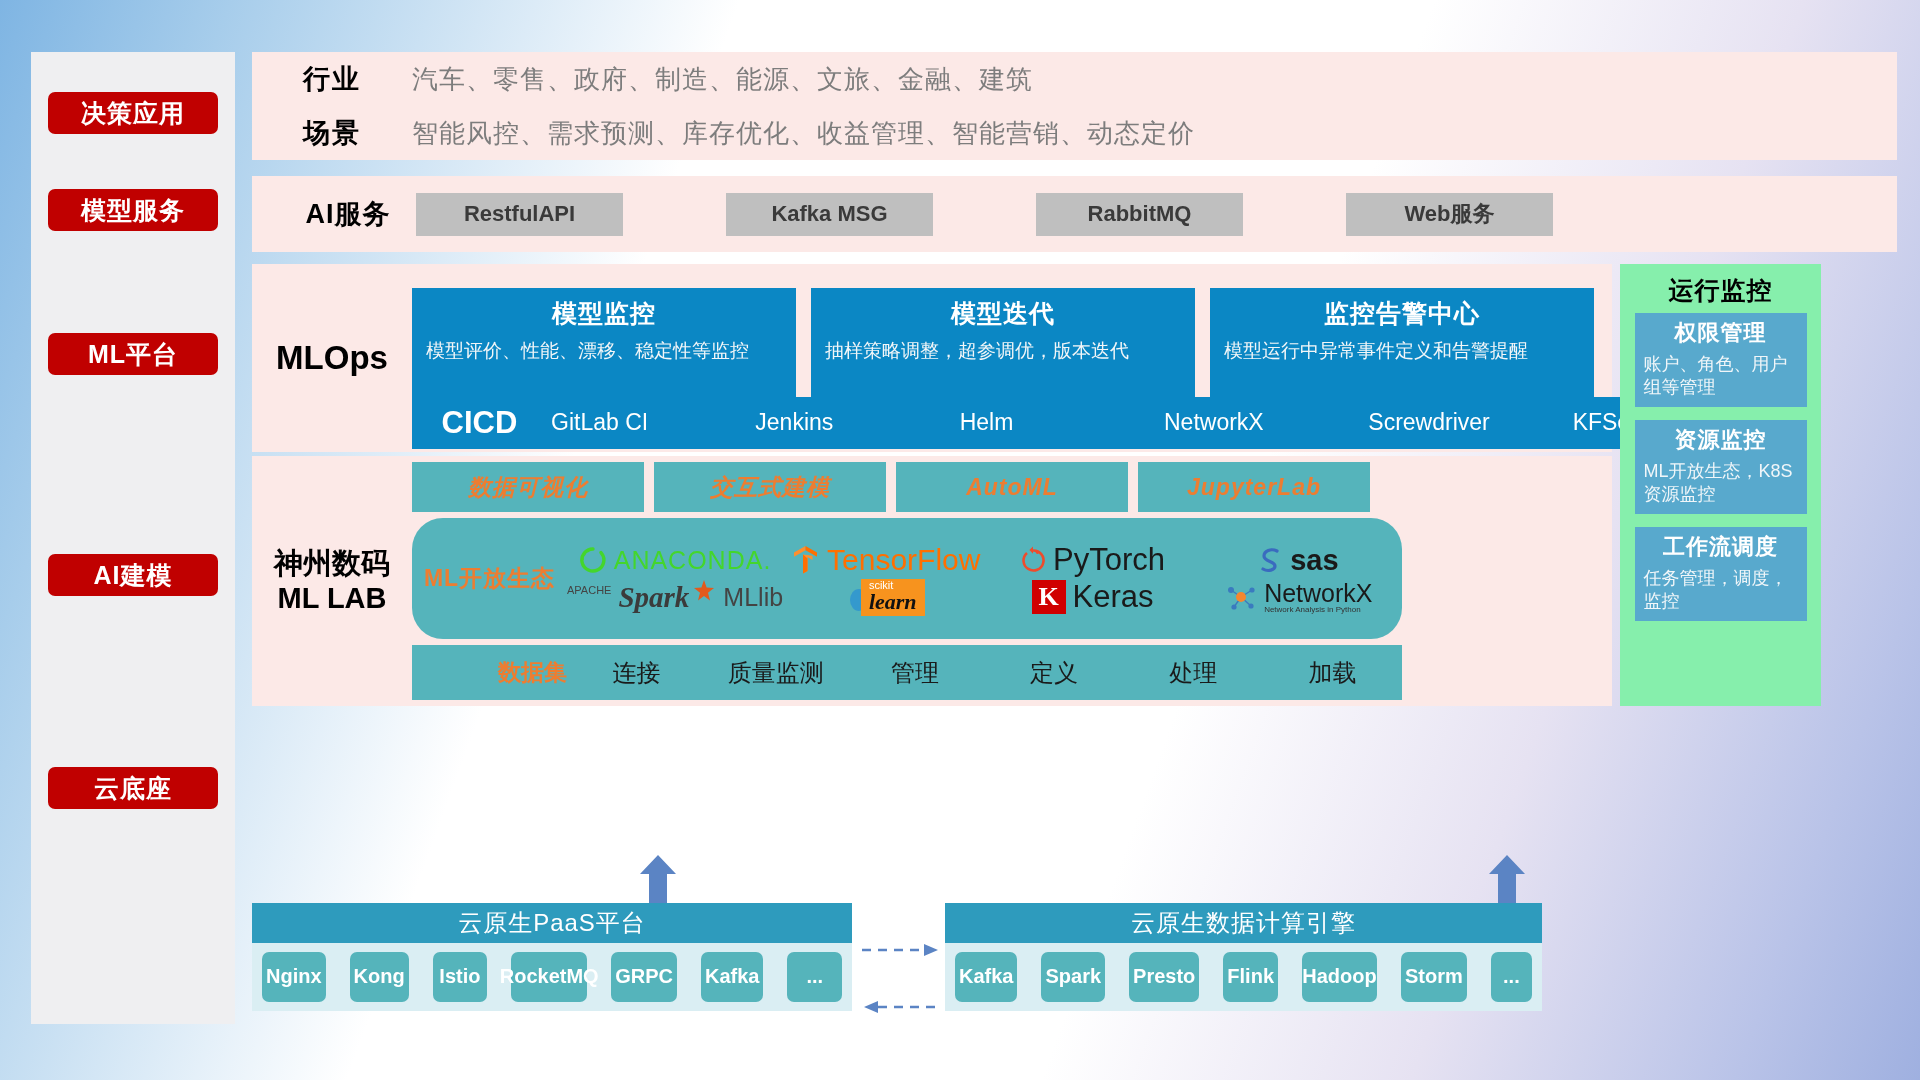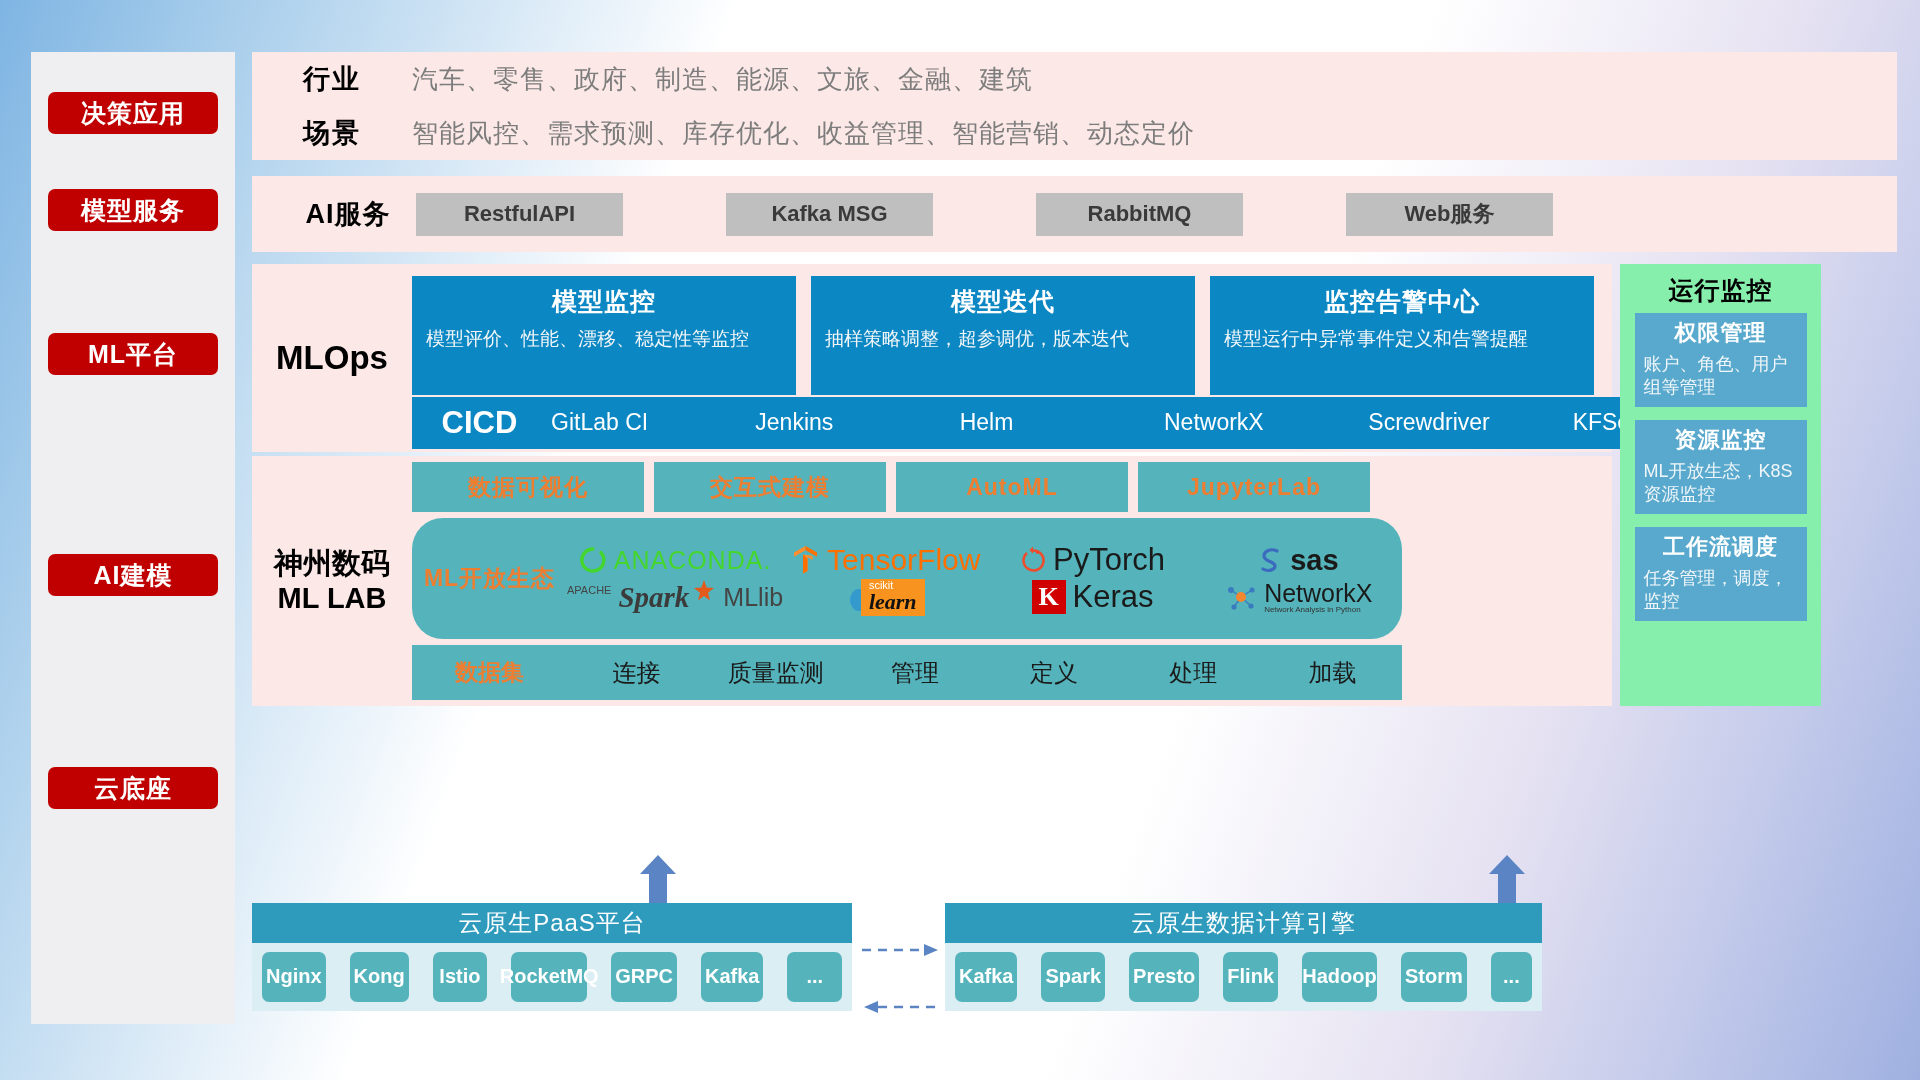--- a/index.html
+++ b/index.html
@@ -59,21 +59,21 @@
   }
 
   
   #band-mlops { top: 264px; width: 1360px; height: 188px; }
   #mlops-key {
     position: absolute; left: 0; top: 0; width: 160px; height: 188px;
     display: flex; align-items: center; justify-content: center;
     font-size: 33px; font-weight: bold; color: #000;
   }
   #mlops-cards {
-    position: absolute; left: 160px; top: 12px;
+    position: absolute; left: 160px; top: 24px;
     display: flex; gap: 15px; align-items: center;
   }
   .mlops-card {
     width: 384px; height: 119px; background: #0b87c4;
     padding: 9px 14px 0 14px; color: #fff;
   }
   .mlops-card .t { font-size: 25px; font-weight: bold; text-align: center; letter-spacing: 1px; }
   .mlops-card .d { font-size: 19px; line-height: 1.22; margin-top: 9px; color: #f2f6f8; }
   #cicd-bar {
     position: absolute; left: 160px; top: 133px;
@@ -90,21 +90,21 @@
 
   
   #band-lab { top: 456px; width: 1360px; height: 250px; }
   #lab-key {
     position: absolute; left: 0; top: 0; width: 160px; height: 250px;
     display: flex; flex-direction: column; align-items: center; justify-content: center;
     font-size: 29px; font-weight: bold; color: #000; line-height: 1.22; text-align: center;
   }
   #lab-tools {
     position: absolute; left: 160px; top: 6px;
-    display: flex; gap: 10px;
+    display: flex; gap: 10px; font-style: italic;
   }
   .lab-tool {
     width: 232px; height: 50px; background: #55b4bb;
     display: flex; align-items: center; justify-content: center;
     color: #ed7d31; font-size: 23px; font-weight: bold; letter-spacing: 1px;
   }
   #lab-eco {
     position: absolute; left: 160px; top: 62px;
     width: 990px; height: 121px; background: #55b4bb;
     display: flex; align-items: center; border-radius: 31px;
@@ -114,21 +114,21 @@
     color: #ed7d31; font-size: 23px; font-weight: bold; letter-spacing: 1px;
   }
   .eco-grid { flex: 1; display: grid; grid-template-columns: repeat(4, 1fr); grid-template-rows: 1fr 1fr; align-items: center; }
   .eco-cell { display: flex; align-items: center; justify-content: center; gap: 7px; }
   .eco-txt { font-size: 27px; }
   #lab-ds {
     position: absolute; left: 160px; top: 189px;
     width: 990px; height: 55px; background: #55b4bb;
     display: flex; align-items: center; color: #111;
   }
-  #lab-ds .ds-key { width: 155px; text-align: center; color: #ed7d31; font-size: 23px; font-weight: bold; }
+  #lab-ds .ds-key { width: 155px; text-align: right; color: #ed7d31; font-size: 23px; font-weight: bold; }
   .ds-items { display: flex; flex: 1; }
   .ds-item { flex: 1; text-align: center; font-size: 24px; color: #1a1a1a; }
 
   
   #band-monitor {
     position: absolute; left: 1368px; top: 264px;
     width: 201px; height: 442px; background: #86efac;
   }
   #monitor-title {
     text-align: center; font-size: 25px; font-weight: bold;

